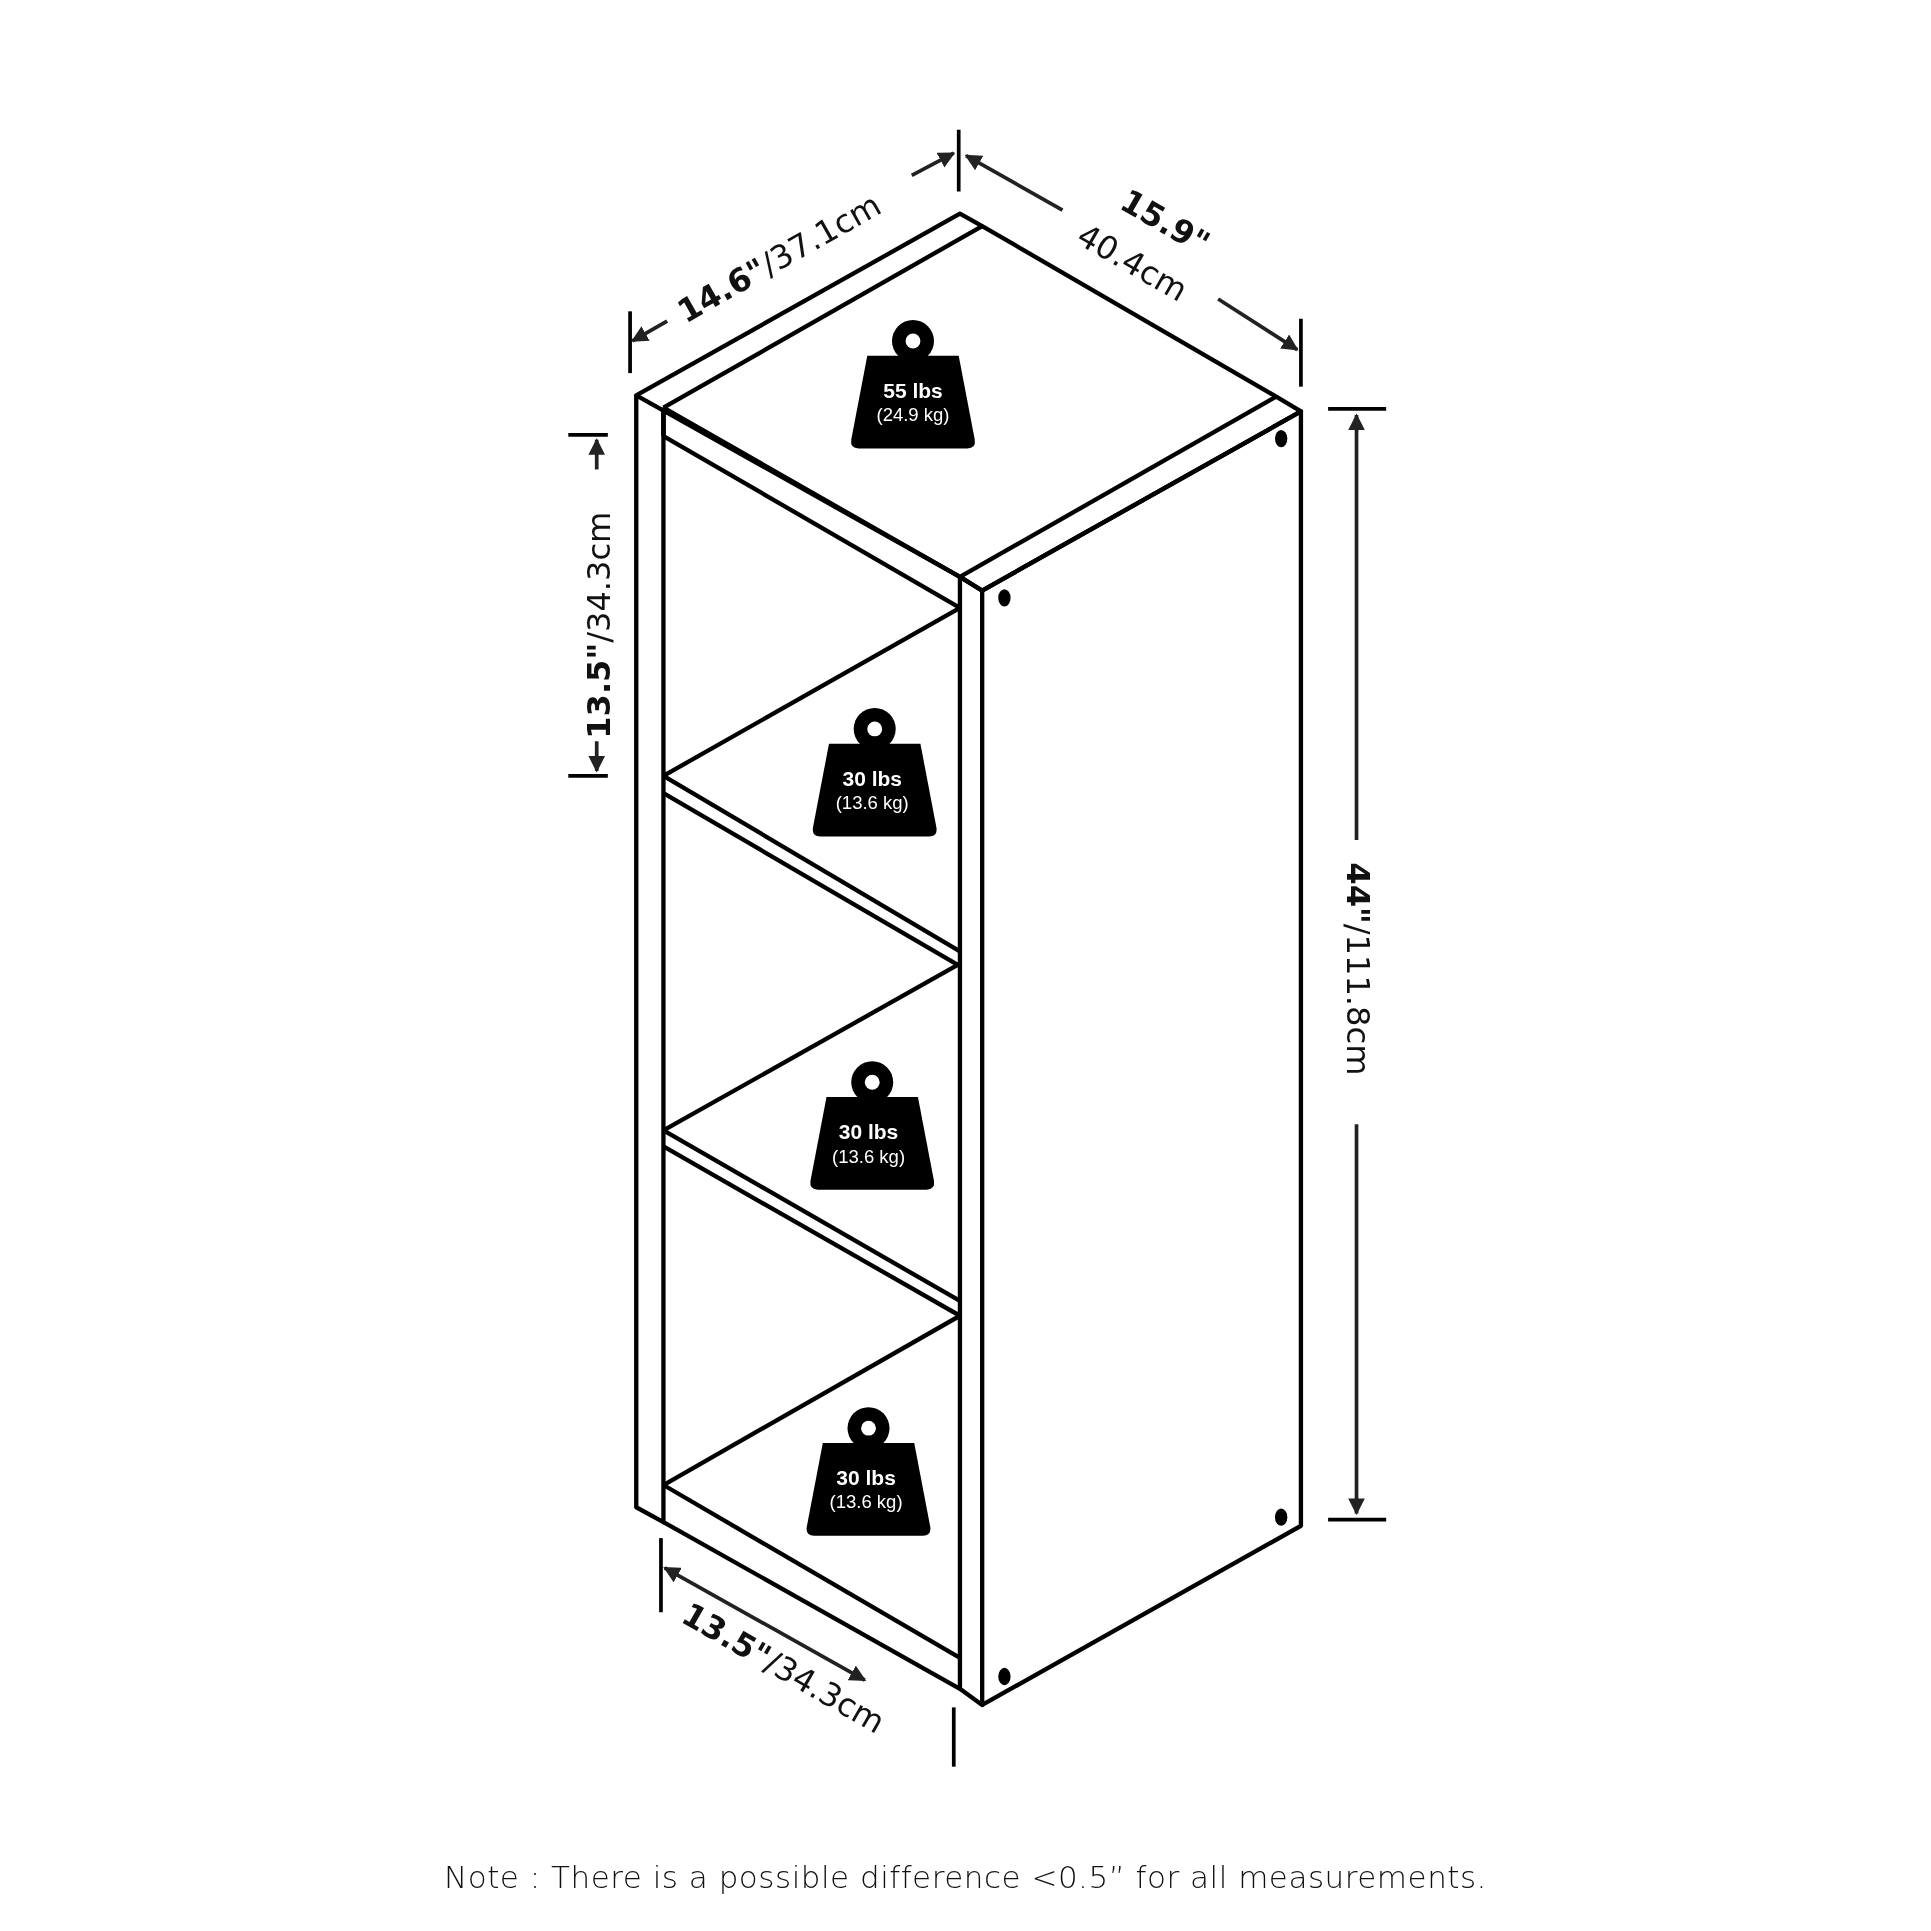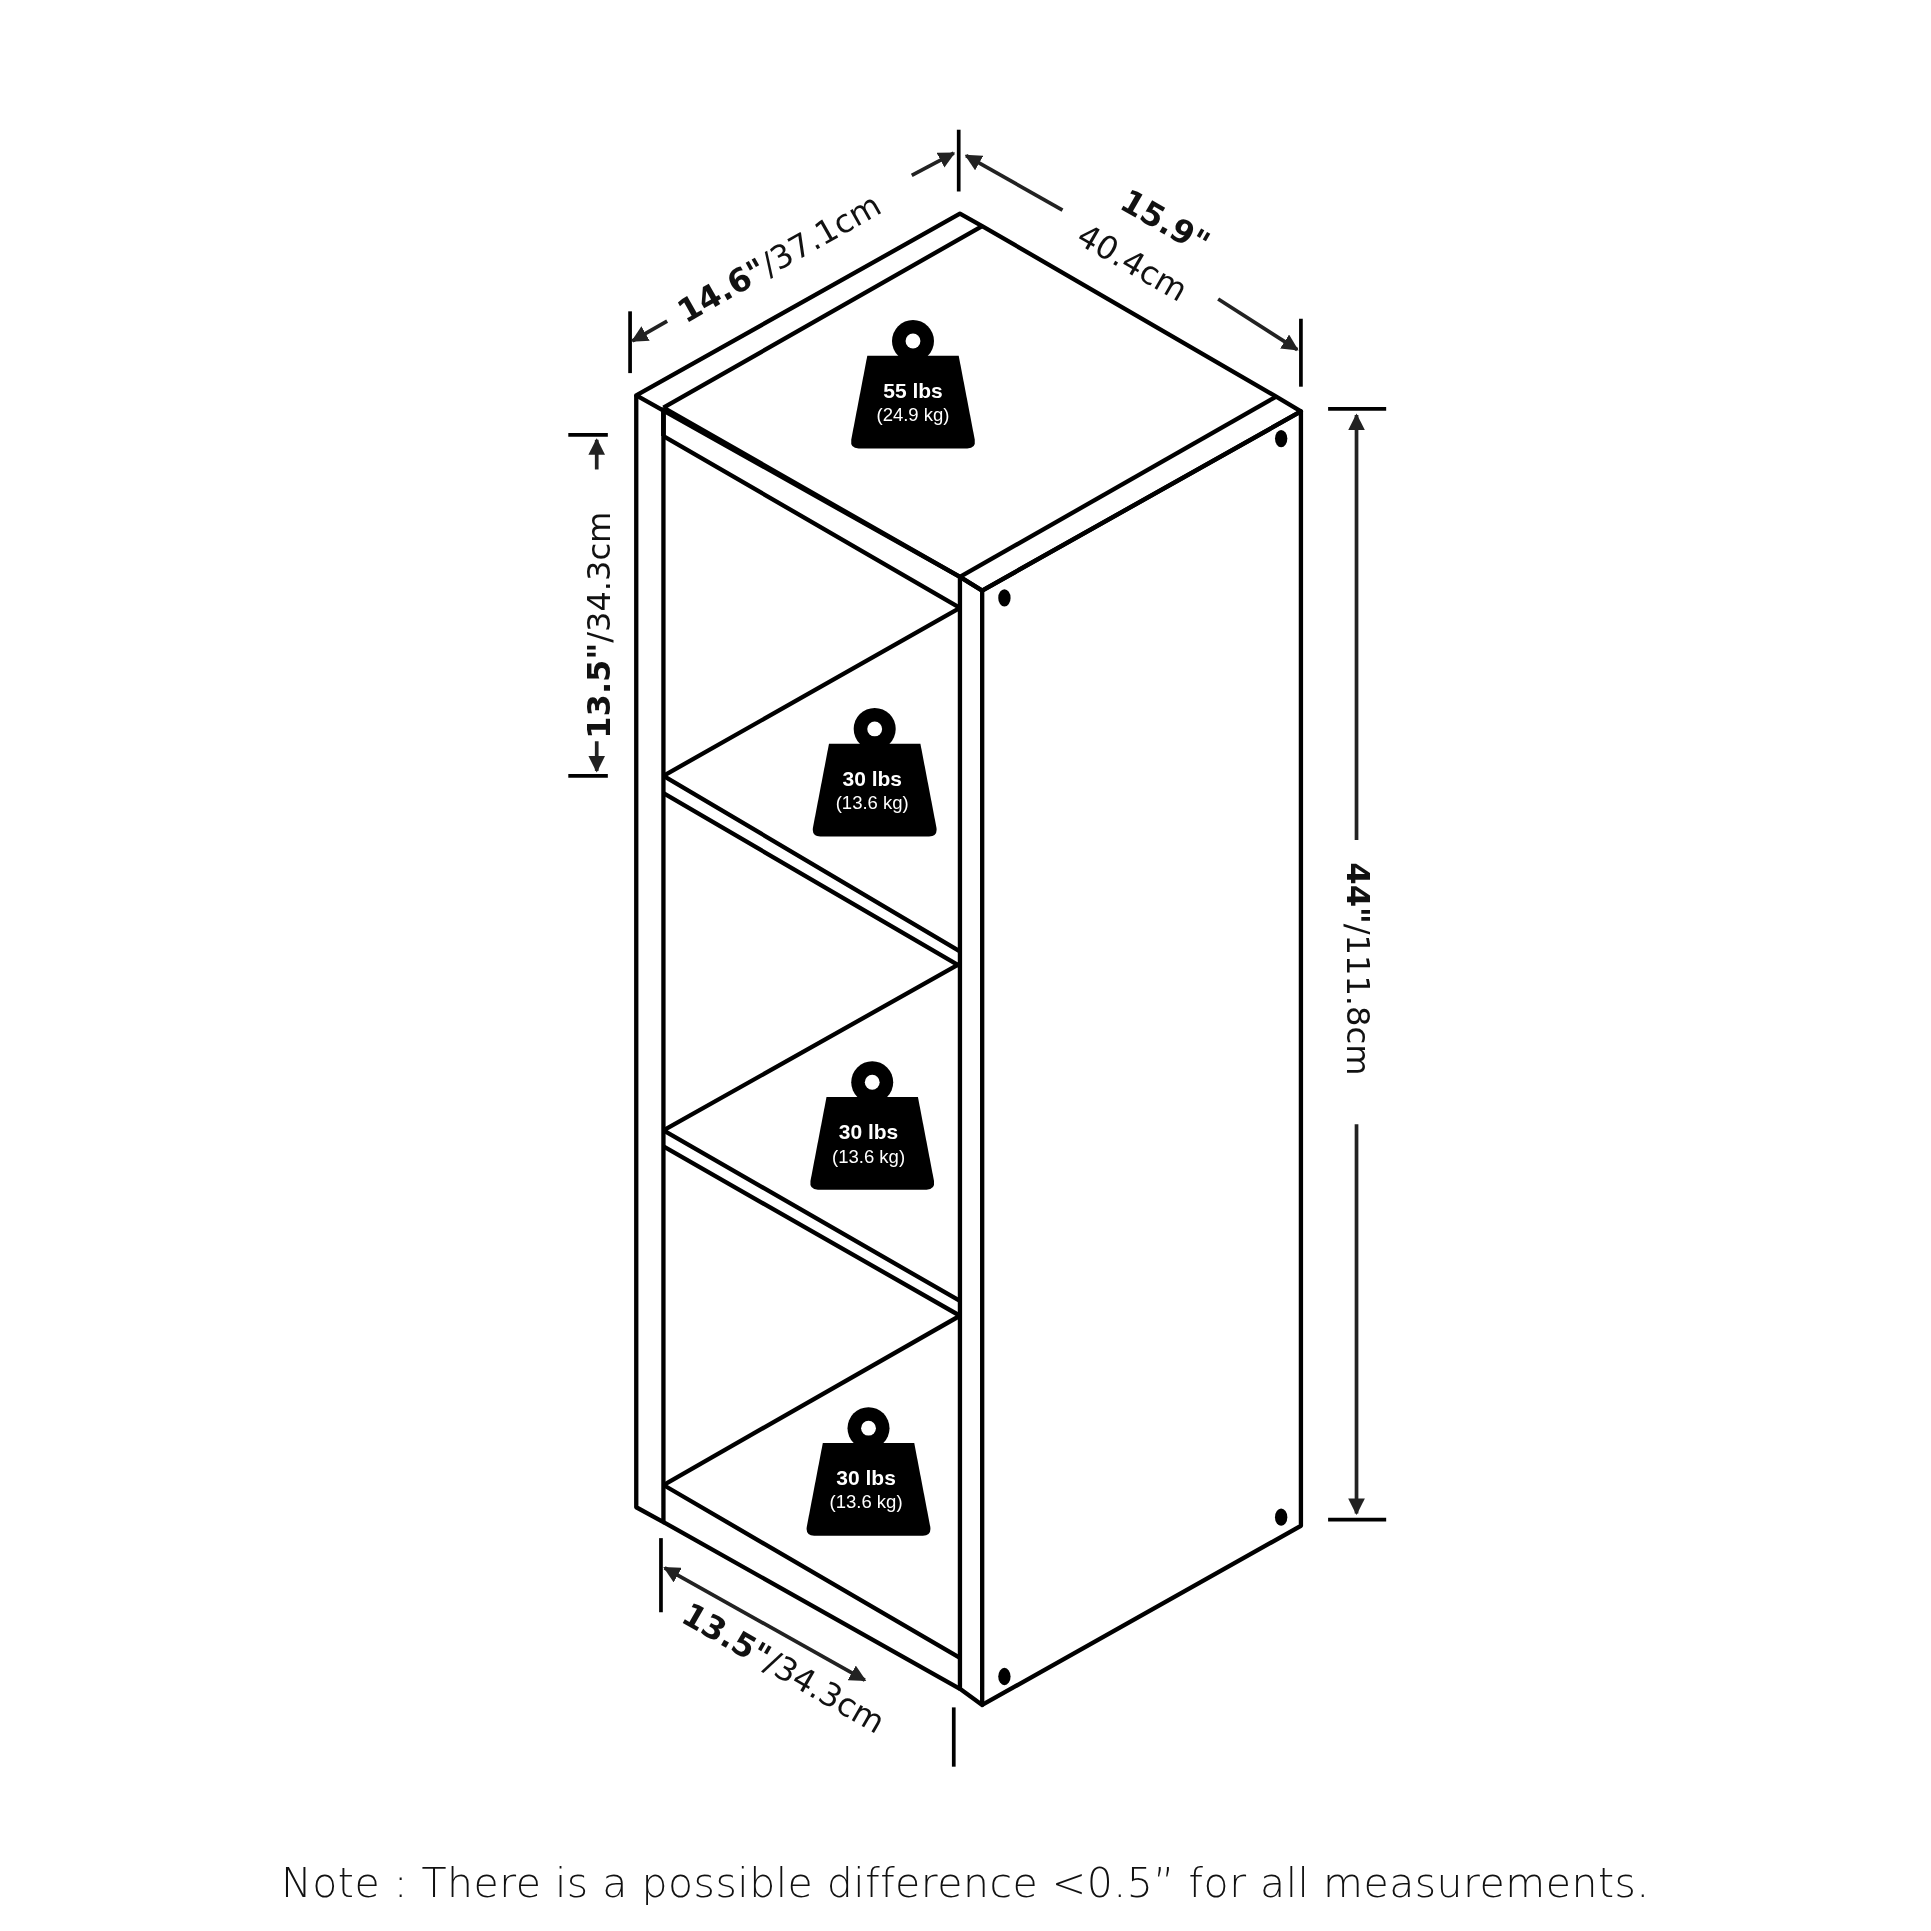--- a/index.html
+++ b/index.html
@@ -8,21 +8,21 @@
     .dim-bold { font-family: "DejaVu Sans", sans-serif; font-weight: bold; font-size: 26px; fill: #111; }
     .dim-light { font-family: "DejaVu Sans", sans-serif; font-weight: normal; font-size: 26px; fill: #111; }
     .wt-main { font-family: "Liberation Sans", sans-serif; font-weight: bold; font-size: 17px; fill: #fff; }
     .wt-sub { font-family: "Liberation Sans", sans-serif; font-size: 15px; fill: #fff; }
     .edge { stroke: #000; stroke-width: 3.5; fill: none; stroke-linejoin: round; }
     .dimline { stroke: #222; stroke-width: 3; fill: none; }
     .tick { stroke: #000; stroke-width: 3; }
     .note {
       position: absolute; left: 0; width: 1931px; top: 1859px;
       text-align: center; font-family: "DejaVu Sans", sans-serif;
-      font-size: 41px; font-weight: 300; color: #111; letter-spacing: 0.5px;
+      font-size: 31px; font-weight: 300; color: #111; letter-spacing: 0.5px;
     }
   </style>
 </head>
 <body>
 
 <svg id="canvas" viewBox="0 0 1563 1563" xmlns="http://www.w3.org/2000/svg">
   <defs>
     <marker id="arrow" viewBox="0 0 10 10" refX="9" refY="5" markerWidth="4.5" markerHeight="4.5" orient="auto-start-reverse">
       <path d="M0,0 L10,5 L0,10 z" fill="#222"></path>
     </marker>

